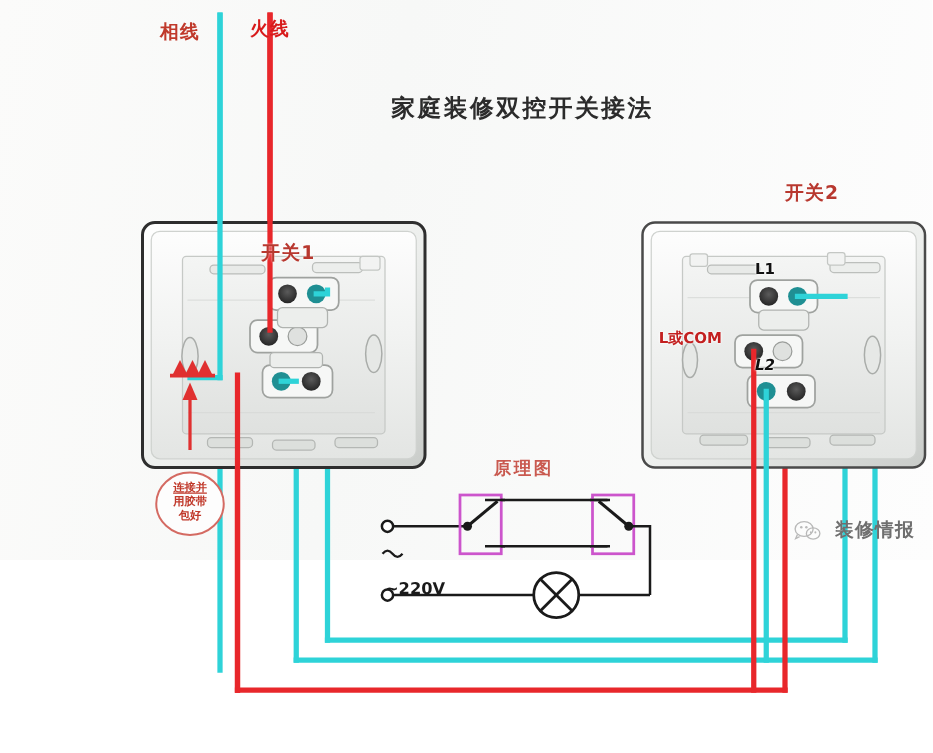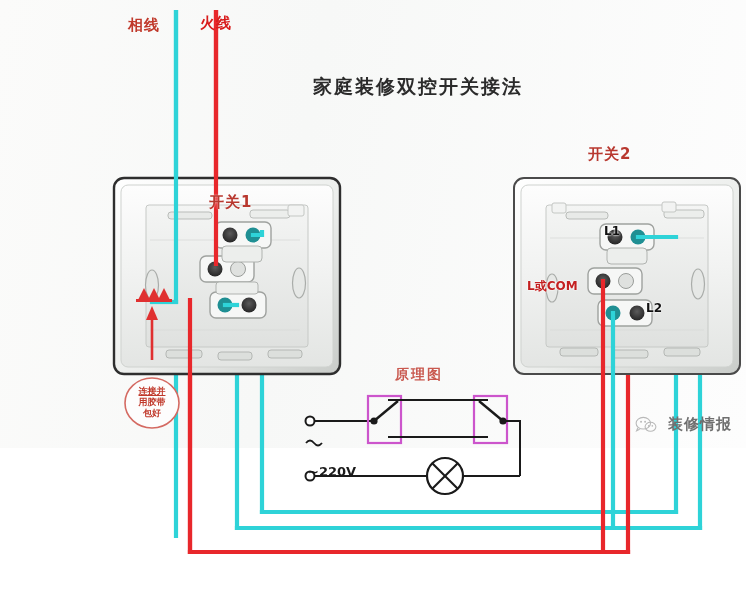--- a/index.html
+++ b/index.html
@@ -34,21 +34,20 @@
   .schem-title{
     font-size:14px;font-weight:bold;color:#c9594f;letter-spacing:2px;
   }
   .volt{
     font-size:13px;font-weight:bold;color:#1a1a1a;
     font-family:"DejaVu Sans","Liberation Sans",sans-serif;
   }
   .term-lbl{
     font-size:12px;font-weight:bold;color:#111;
     text-shadow:0 0 2px #fff,0 0 2px #fff;
-    margin-top:16px;
   }
   .term-lbl.com{color:#c32020;font-size:12px;}
   .bubble-txt{
     position:absolute;font-size:9px;font-weight:bold;color:#c0392b;
     line-height:11px;text-align:center;width:44px;letter-spacing:0px;
   }
   .mark{
     position:absolute;right:14px;bottom:14px;
     display:flex;align-items:center;gap:11px;
     font-size:15px;font-weight:bold;color:#6f6f6f;letter-spacing:1px;
@@ -271,25 +270,25 @@
 
   <div class="lbl wire-lbl" style="left:128px;top:16px;">相线</div>
 
   <div class="lbl wire-lbl live" style="left:200px;top:14px;">火线</div>
 
   <div class="lbl title" style="left:313px;top:74px;">家庭装修双控开关接法</div>
 
 
   <div class="lbl sw-lbl" style="left:209px;top:145px;margin-top:48px;">开关1</div>
 
-  <div class="lbl sw-lbl" style="left:588px;top:145px;">开关2</div>
+  <div class="lbl sw-lbl" style="left:628px;top:145px;">开关2</div>
 
   <div class="lbl term-lbl" style="left:604px;top:208px;">L1</div>
 
-  <div class="lbl term-lbl" style="left:646px;top:285px;">L2</div>
+  <div class="lbl term-lbl" style="left:604px;top:285px;font-style:italic;">L2</div>
 
   <div class="lbl term-lbl com" style="left:527px;top:262px;">L或COM</div>
 
   <div class="lbl schem-title" style="left:395px;top:366px;">原理图</div>
 
   <div class="lbl volt" style="left:308px;top:432px;margin-top:32px;">~220V</div>
 
   <div class="bubble-txt" style="left:130px;top:386px;text-decoration:underline;">连接并</div>
   <div class="bubble-txt" style="left:130px;top:397px;">用胶带</div>
   <div class="bubble-txt" style="left:130px;top:408px;">包好</div>

